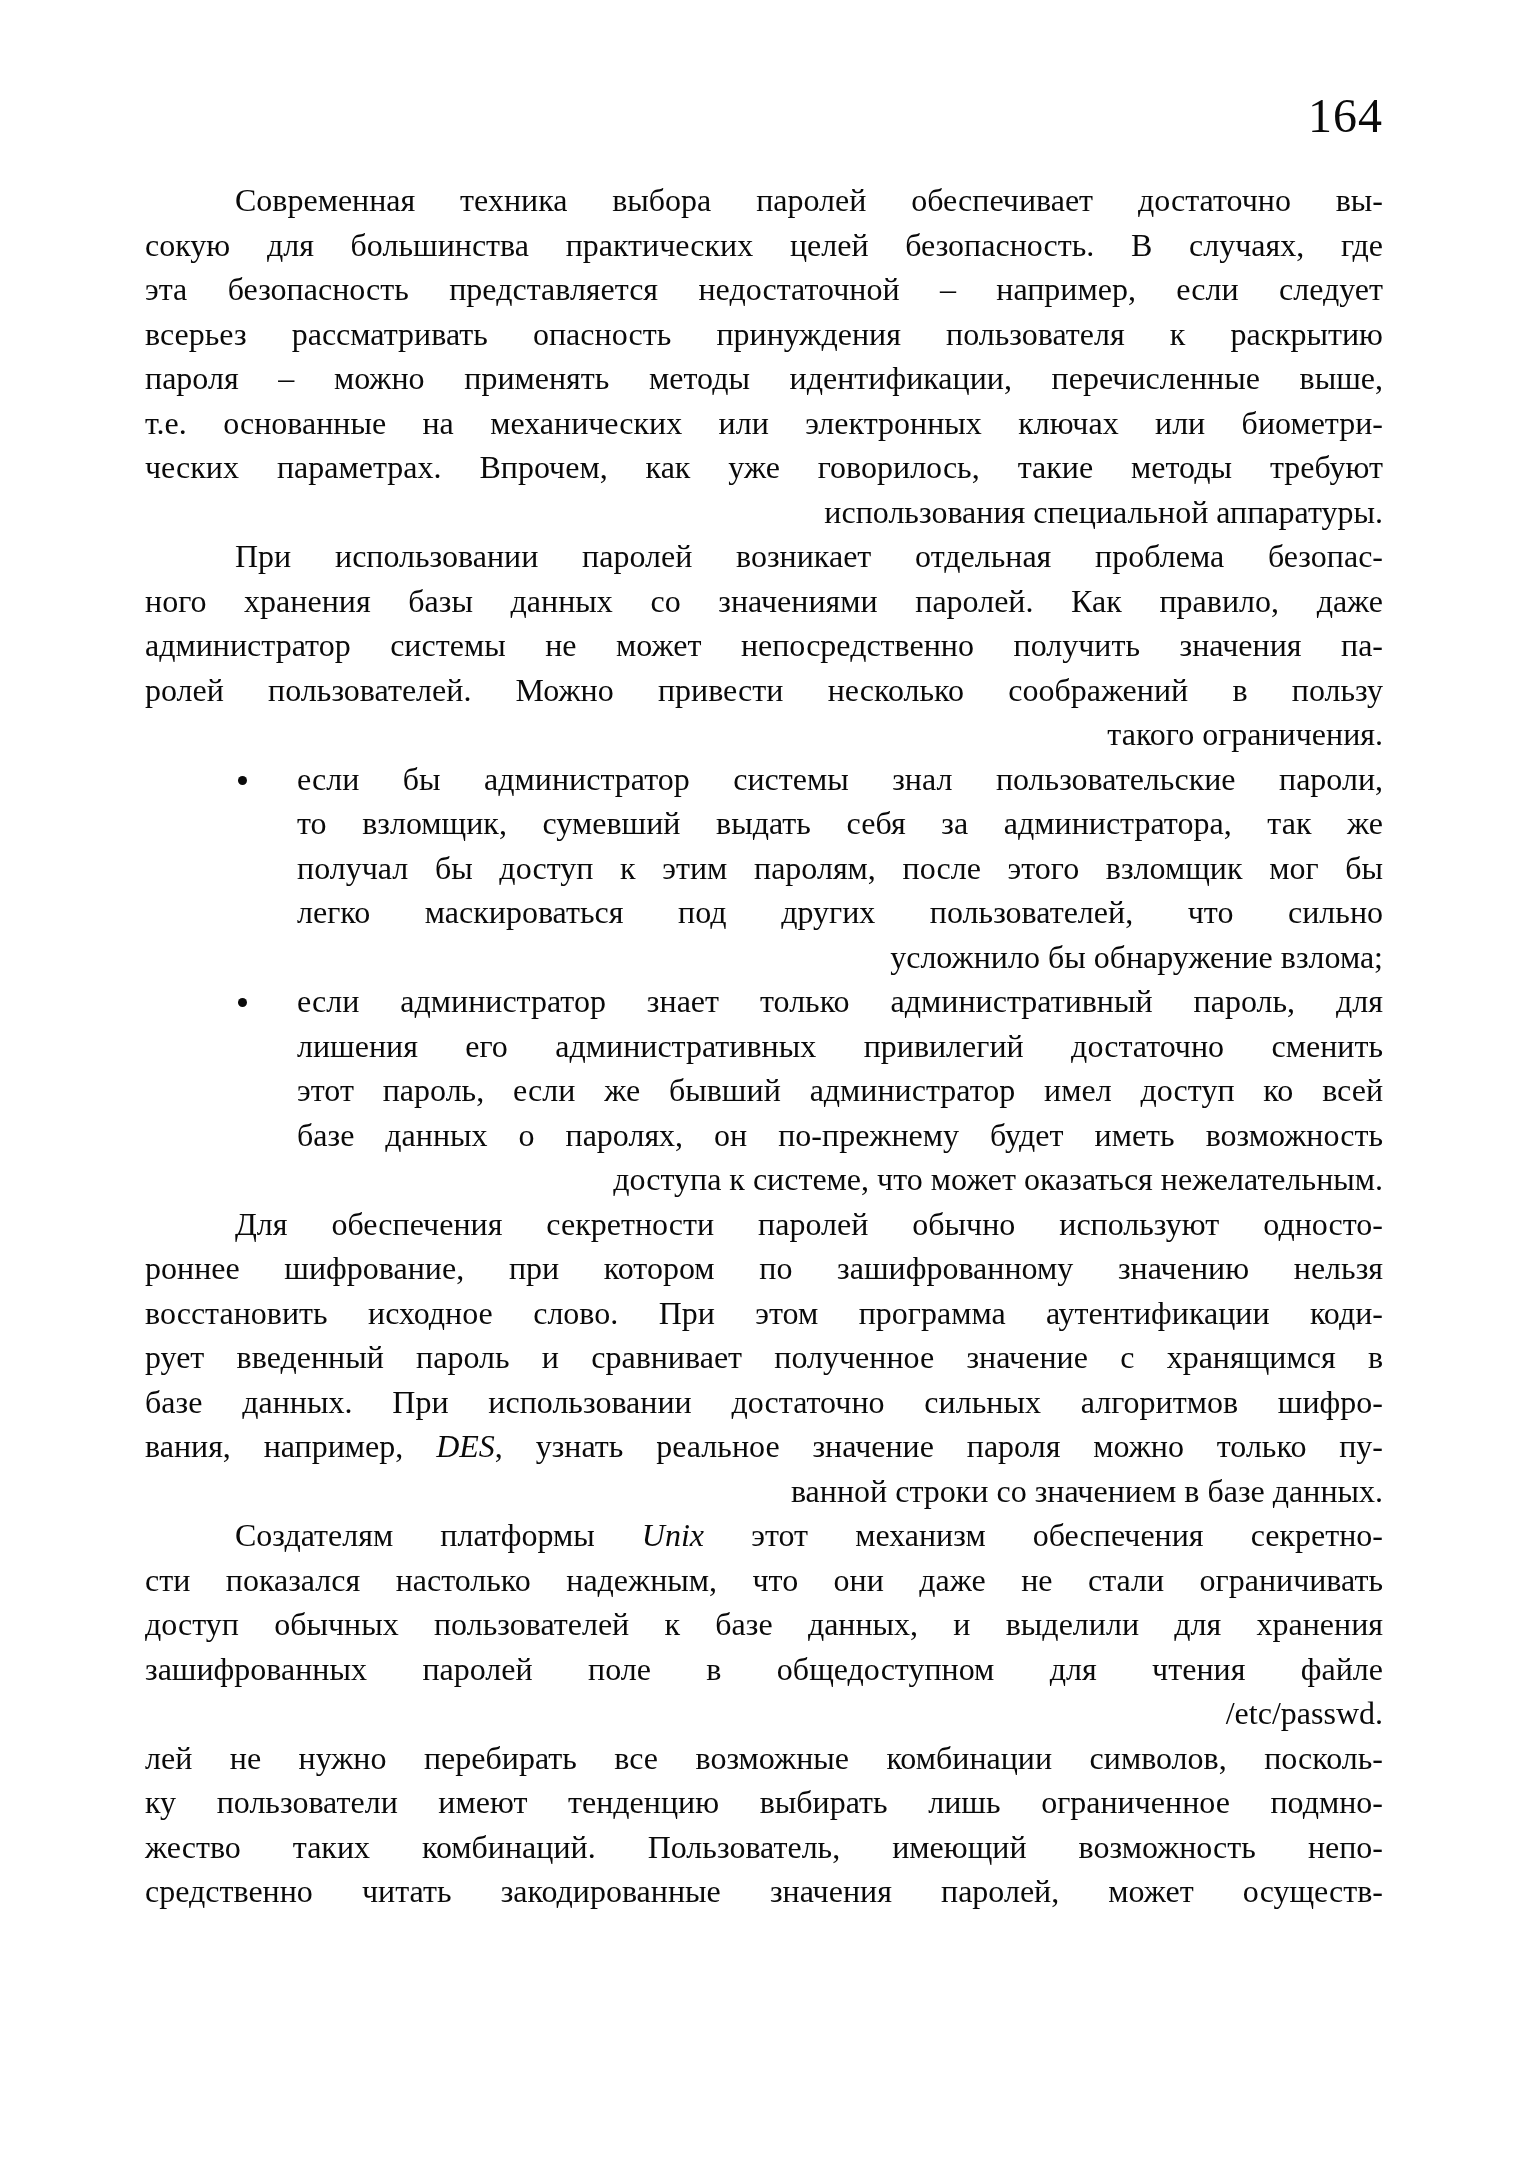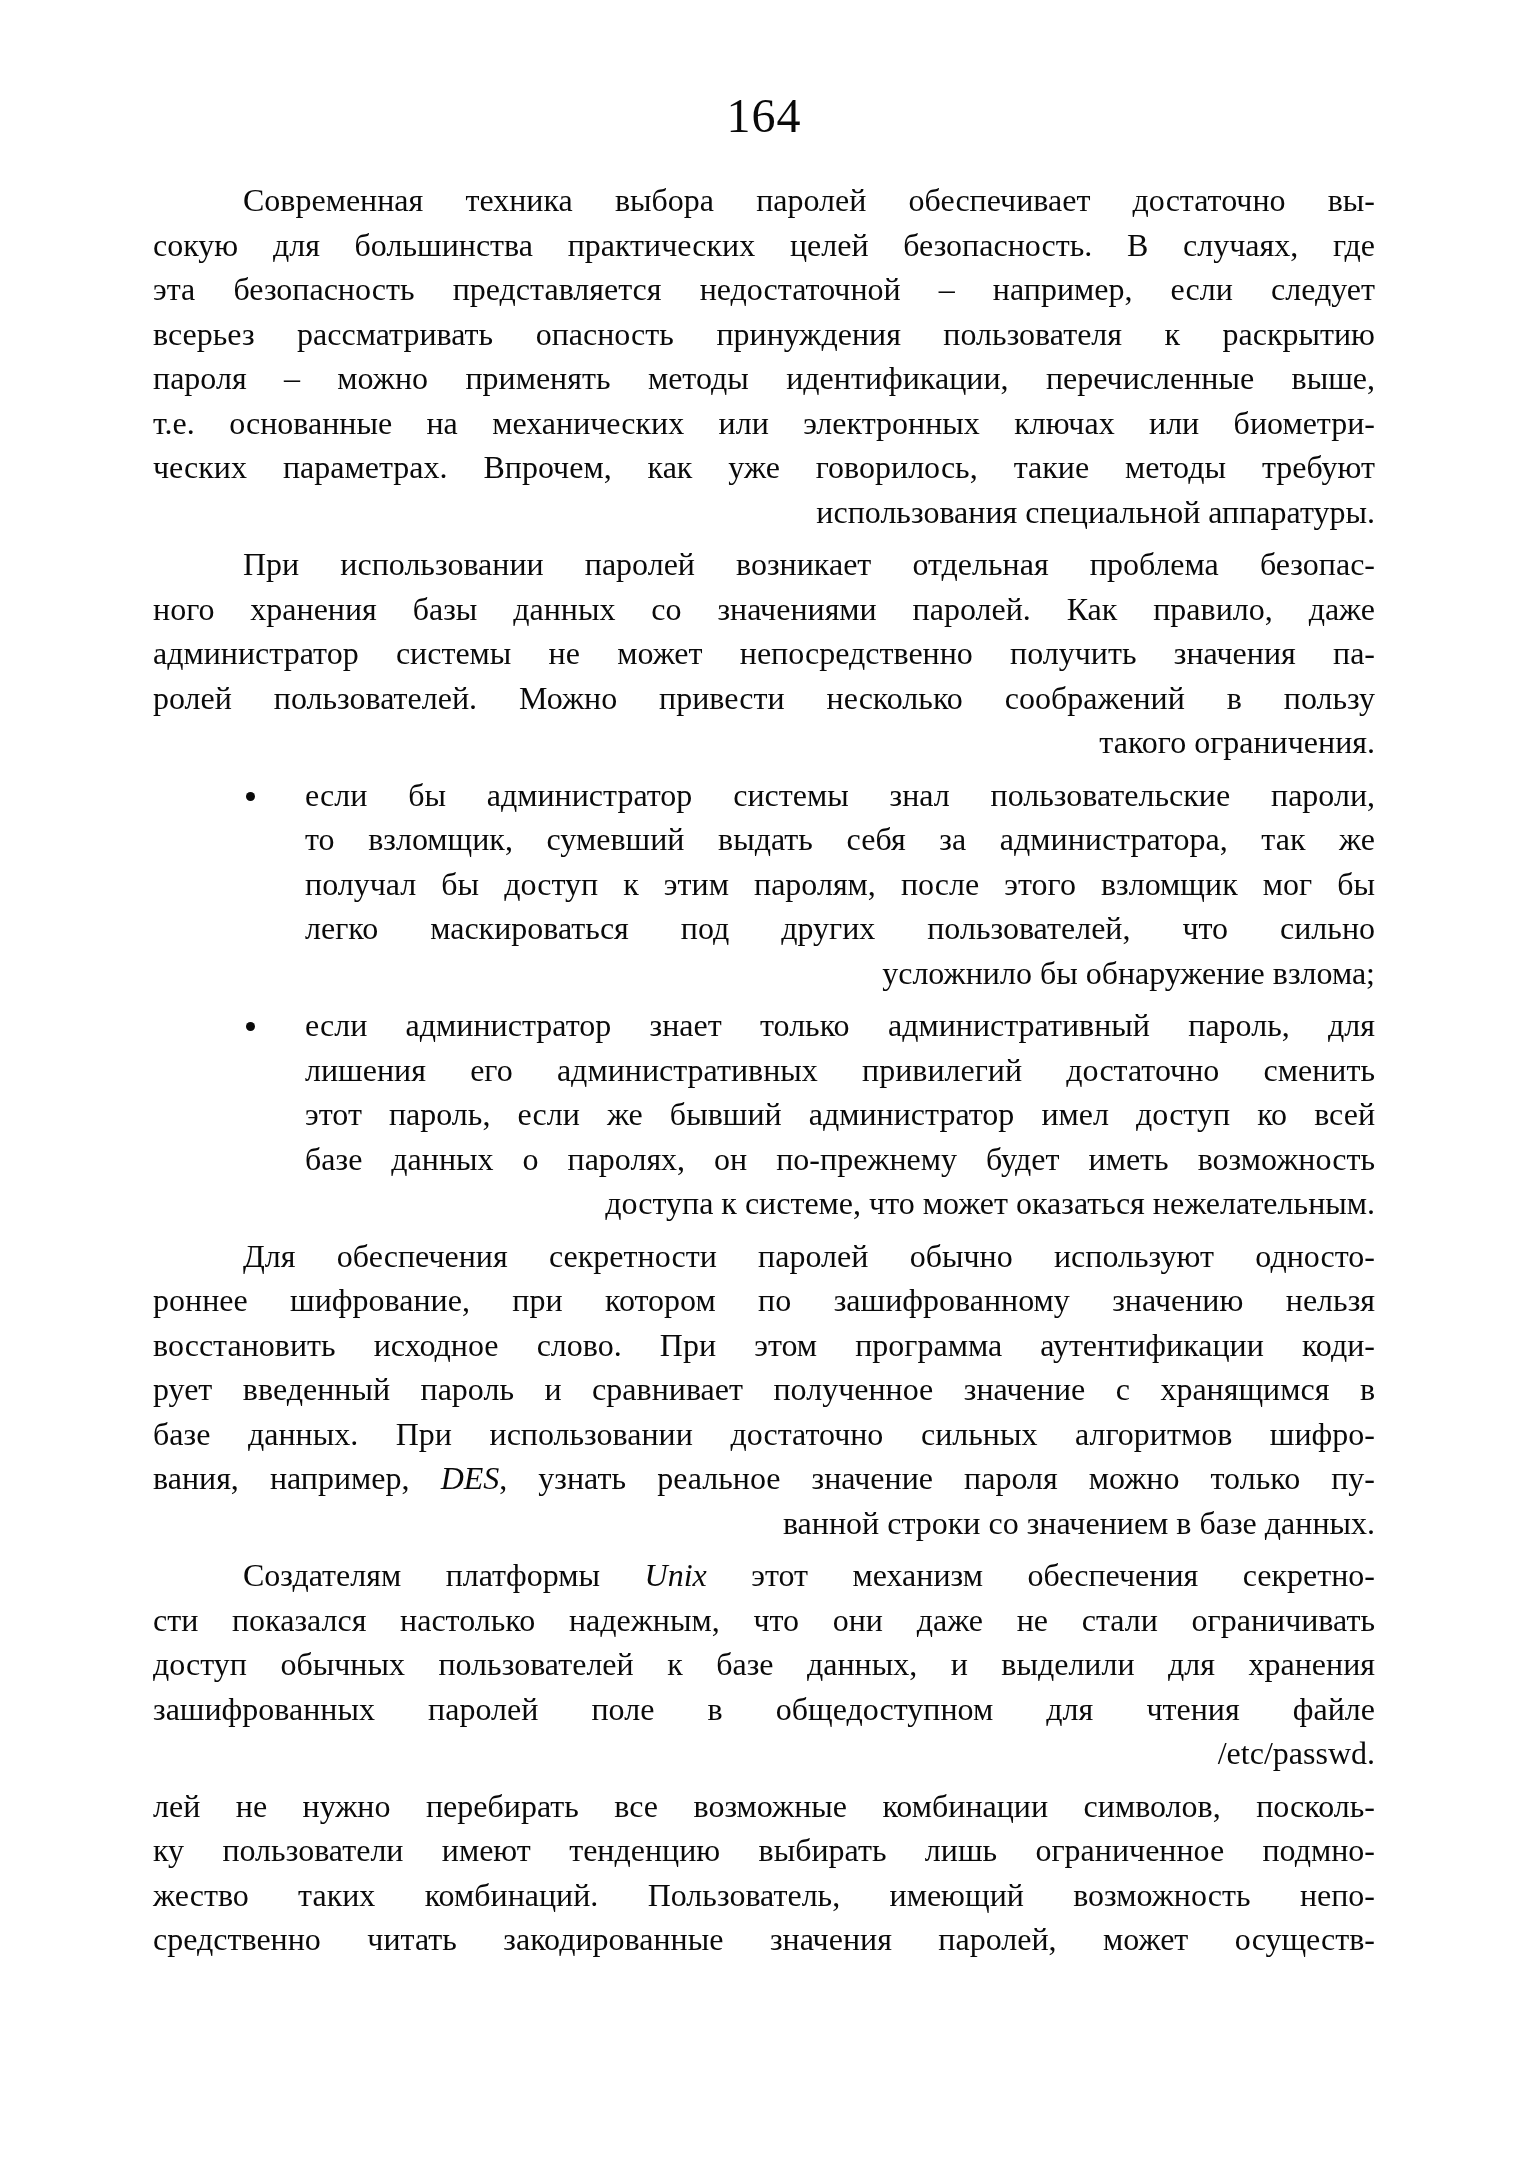--- a/index.html
+++ b/index.html
@@ -14,33 +14,33 @@
   .page {
     position: relative;
     width: 1526px;
     height: 2160px;
     background: #ffffff;
   }
   .pagenum {
     margin-top: 92px;
     font-size: 48px;
     line-height: 48px;
-    text-align: center;
+    text-align: right;
     width: 1238px;
     margin-left: 145px;
     letter-spacing: 1px;
   }
   .text-column {
     width: 1238px;
     margin-left: 145px;
     margin-top: 38px;
     font-size: 32px;
     line-height: 44.5px;
   }
-  .para { margin: 8px; }
+  .para { margin: 0; }
   .line { min-height: 44.5px; }
   
   .line.j {
     text-align: justify;
     text-align-last: justify;
   }
   
   .line.l {
     text-align: right;
   }

